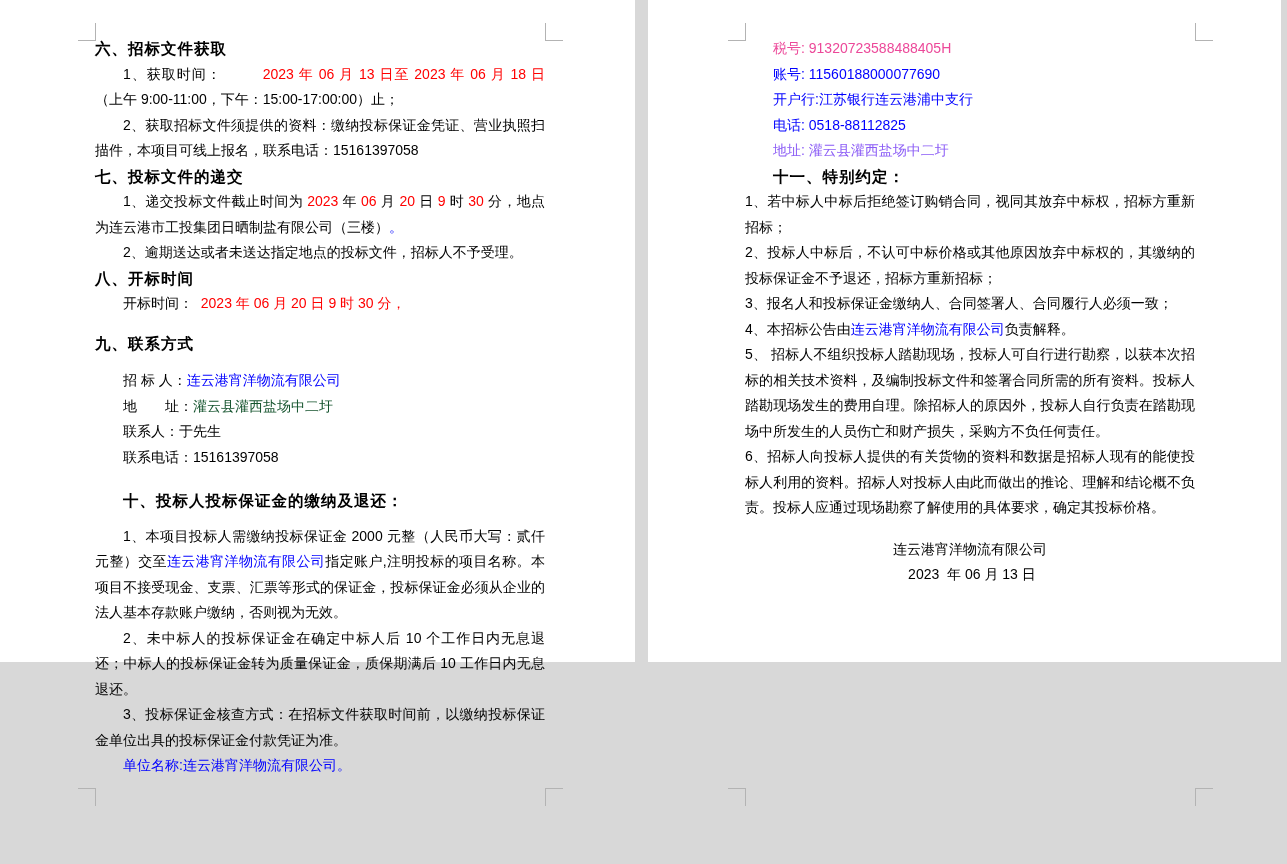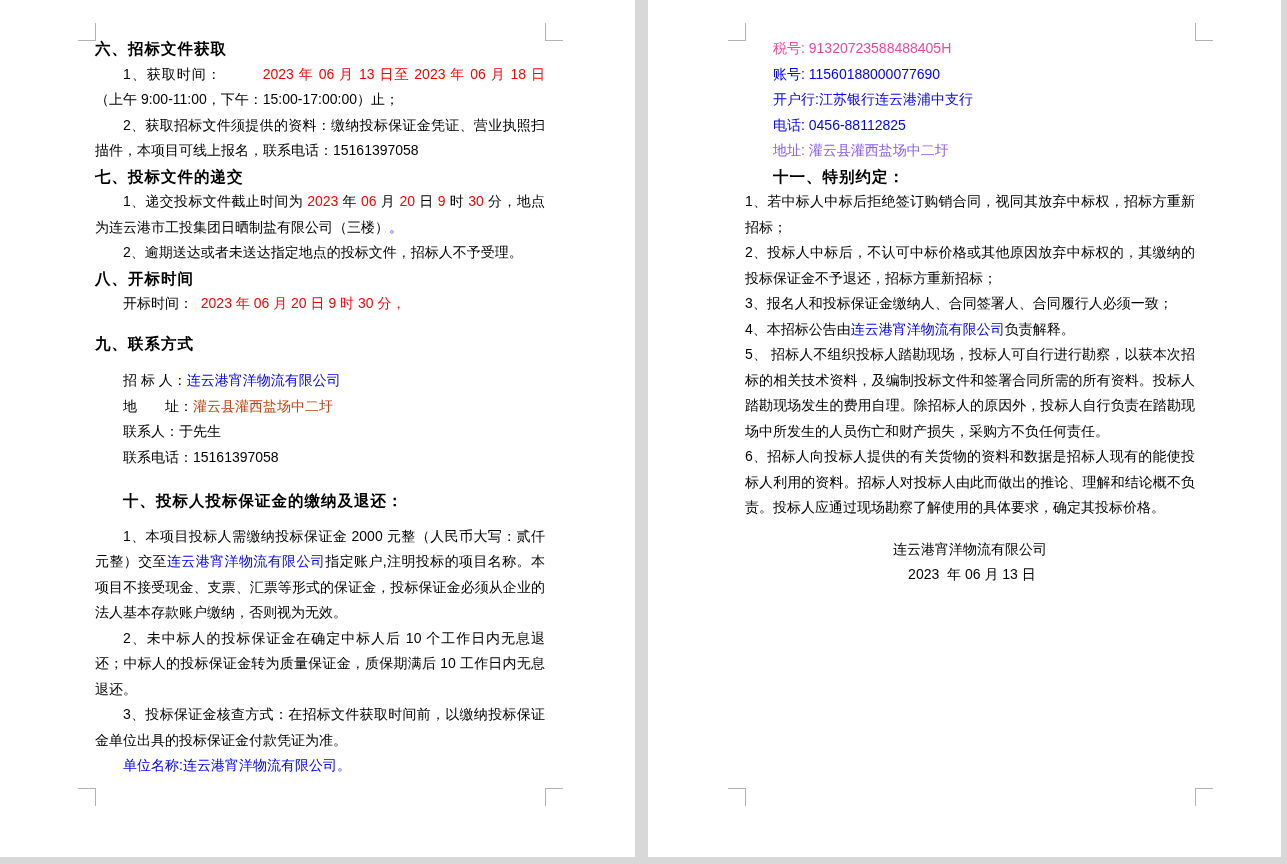--- a/index.html
+++ b/index.html
@@ -1,17 +1,17 @@
 <!DOCTYPE html>
 <html><head>
 <meta charset="utf-8">
 <style>
   html,body{margin:0;padding:0;width:1287px;height:864px;overflow:hidden;}
   body{background:#d8d8d8;font-family:"Liberation Sans","DejaVu Sans",sans-serif;position:relative;}
-  .page{position:absolute;top:0;height:857px;background:#ffffff;}
+  .page{position:absolute;top:0;height:662px;background:#ffffff;}
   #page-left{left:0;width:635px;}
   #page-right{left:648px;width:633px;}
   .content{position:absolute;top:36px;width:450px;}
   #page-left .content{left:95px;}
   #page-right .content{left:97px;}
   .para{margin:0;font-size:14px;line-height:25.5px;text-align:justify;color:#000000;}
   .para span{white-space:pre-wrap;}
   .heading{font-weight:bold;font-size:15.5px;letter-spacing:1px;}
   .indent{text-indent:28px;}
   .center{text-align:center;text-indent:0;}
@@ -39,41 +39,41 @@
       <div class="para heading"><span>六、招标文件获取</span></div>
       <div class="para indent"><span>1、获取时间：</span><span style="color: rgb(255, 0, 0); margin-left: 41px;">2023 年 06 月 13 日至 2023 年 06 月 18 日</span><span>（上午 9:00-11:00，下午：15:00-17:00:00）止；</span></div>
       <div class="para indent"><span>2、获取招标文件须提供的资料：缴纳投标保证金凭证、营业执照扫描件，本项目可线上报名，联系电话：</span><span class="u">15161397058　</span></div>
       <div class="para heading"><span>七、投标文件的递交</span></div>
       <div class="para indent"><span>1、递交投标文件截止时间为</span><span class="u" style="color: rgb(255, 0, 0);"> 2023</span><span> 年 </span><span class="u" style="color: rgb(255, 0, 0);">06</span><span> 月 </span><span class="u" style="color: rgb(255, 0, 0);">20</span><span> 日 </span><span class="u" style="color: rgb(255, 0, 0);">9</span><span> 时 </span><span class="u" style="color: rgb(255, 0, 0);">30</span><span> 分</span><span>，地点为</span><span class="u">连云港市工投集团日晒制盐有限公司（三楼）</span><span class="u" style="color: rgb(0, 0, 255);">。</span></div>
       <div class="para indent"><span>2、逾期送达或者未送达指定地点的投标文件，招标人不予受理。</span></div>
       <div class="para heading"><span>八、开标时间</span></div>
       <div class="para indent"><span>开标时间： </span><span class="u" style="color: rgb(255, 0, 0);"> 2023</span><span style="color: rgb(255, 0, 0);"> 年 </span><span class="u" style="color: rgb(255, 0, 0);">06</span><span style="color: rgb(255, 0, 0);"> 月 </span><span class="u" style="color: rgb(255, 0, 0);">20</span><span style="color: rgb(255, 0, 0);"> 日 </span><span class="u" style="color: rgb(255, 0, 0);">9</span><span style="color: rgb(255, 0, 0);"> 时 </span><span class="u" style="color: rgb(255, 0, 0);">30</span><span style="color: rgb(255, 0, 0);"> 分，</span></div>
       <div class="para heading" style="margin-top: 14px;"><span>九、联系方式</span></div>
       <div class="para indent" style="margin-top: 12px;"><span>招 标 人：</span><span style="color: rgb(0, 0, 255);">连云港宵洋物流有限公司</span></div>
-      <div class="para indent"><span>地　　址：</span><span style="color: #c2410c;">灌云县灌西盐场中二圩</span></div>
+      <div class="para indent"><span>地　　址：</span><span style="color: #14532d;">灌云县灌西盐场中二圩</span></div>
       <div class="para indent"><span>联系人：</span><span class="u">于先生</span></div>
       <div class="para indent"><span>联系电话：</span><span class="u">15161397058　</span></div>
       <div class="para heading indent" style="margin-top: 18px;"><span>十、投标人投标保证金的缴纳及退还：</span></div>
       <div class="para indent" style="margin-top: 10px;"><span>1、本项目投标人需缴纳投标保证金 2000 元整（人民币大写：贰仟元整）交至</span><span style="color: rgb(0, 0, 255);">连云港宵洋物流有限公司</span><span>指定账户,注明投标的项目名称。本项目不接受现金、支票、汇票等形式的保证金，投标保证金必须从企业的法人基本存款账户缴纳，否则视为无效。</span></div>
       <div class="para indent"><span>2、未中标人的投标保证金在确定中标人后 10 个工作日内无息退还；中标人的投标保证金转为质量保证金，质保期满后 10 工作日内无息退还。</span></div>
       <div class="para indent"><span>3、投标保证金核查方式：在招标文件获取时间前，以缴纳投标保证金单位出具的投标保证金付款凭证为准。</span></div>
       <div class="para indent"><span style="color: rgb(0, 0, 255);">单位名称:连云港宵洋物流有限公司。</span></div>
     </div>
 </div>
 
 <div class="page" id="page-right">
   <div class="crop tl"></div>
   <div class="crop tr"></div>
   <div class="crop bl"></div>
   <div class="crop br"></div>
   <div class="content">
       <div class="para indent"><span style="color: #ec4899;">税号: 91320723588488405H</span></div>
       <div class="para indent"><span style="color: rgb(0, 0, 255);">账号: 11560188000077690</span></div>
       <div class="para indent"><span style="color: rgb(0, 0, 255);">开户行:江苏银行连云港浦中支行</span></div>
-      <div class="para indent"><span style="color: rgb(0, 0, 255);">电话: 0456-88112825</span></div>
+      <div class="para indent"><span style="color: rgb(0, 0, 255);">电话: 0518-88112825</span></div>
       <div class="para indent"><span style="color: #8b5cf6; margin-top: 16px;">地址: 灌云县灌西盐场中二圩</span></div>
       <div class="para heading indent"><span>十一、特别约定：</span></div>
       <div class="para"><span>1、若中标人中标后拒绝签订购销合同，视同其放弃中标权，招标方重新招标；</span></div>
       <div class="para"><span>2、投标人中标后，不认可中标价格或其他原因放弃中标权的，其缴纳的投标保证金不予退还，招标方重新招标；</span></div>
       <div class="para"><span>3、报名人和投标保证金缴纳人、合同签署人、合同履行人必须一致；</span></div>
       <div class="para"><span>4、本招标公告由</span><span style="color: rgb(0, 0, 255);">连云港宵洋物流有限公司</span><span>负责解释。</span></div>
       <div class="para"><span>5、 招标人不组织投标人踏勘现场，投标人可自行进行勘察，以获本次招标的相关技术资料，及编制投标文件和签署合同所需的所有资料。投标人踏勘现场发生的费用自理。除招标人的原因外，投标人自行负责在踏勘现场中所发生的人员伤亡和财产损失，采购方不负任何责任。</span></div>
       <div class="para"><span>6、招标人向投标人提供的有关货物的资料和数据是招标人现有的能使投标人利用的资料。招标人对投标人由此而做出的推论、理解和结论概不负责。投标人应通过现场勘察了解使用的具体要求，确定其投标价格。</span></div>
       <div class="para center" style="margin-top: 16px;"><span>连云港宵洋物流有限公司</span></div>
       <div class="para center"><span class="u"> 2023 </span><span> 年 </span><span class="u">06</span><span> 月 </span><span class="u">13</span><span> 日</span></div>

